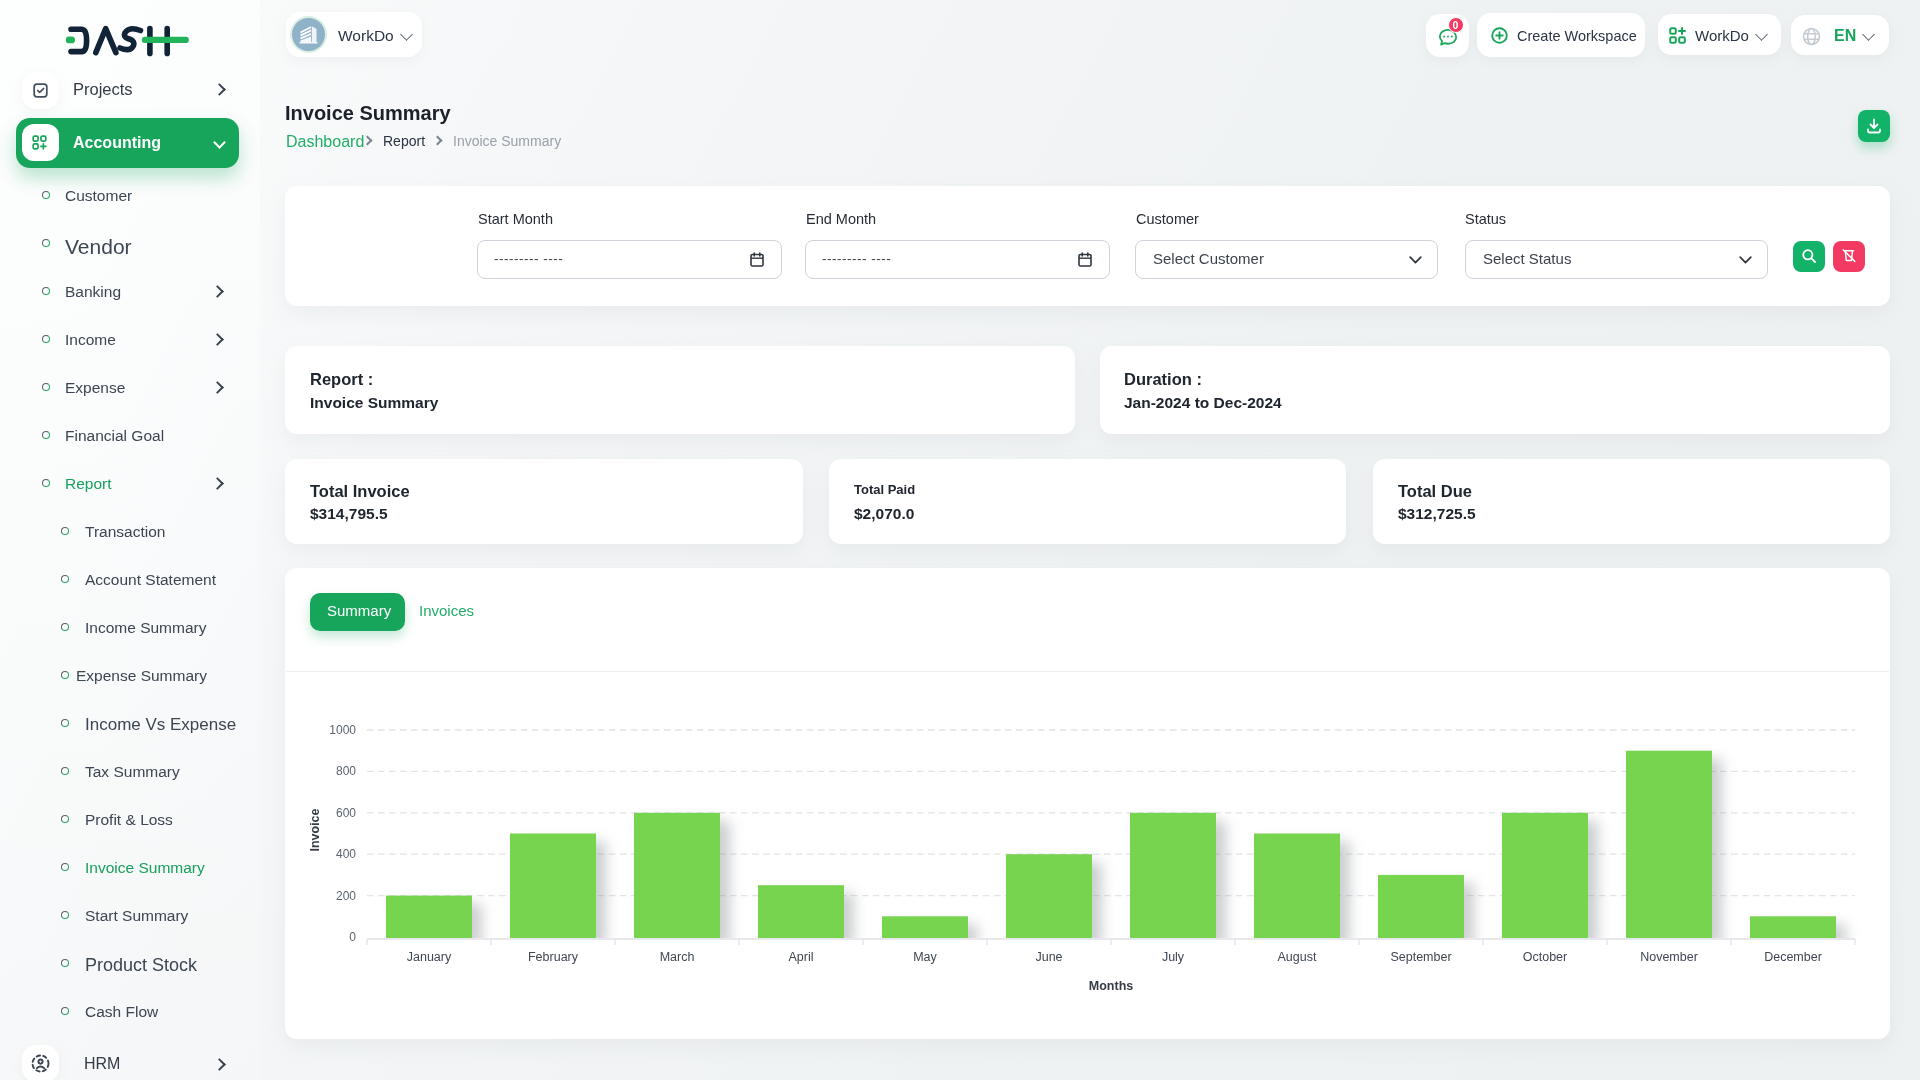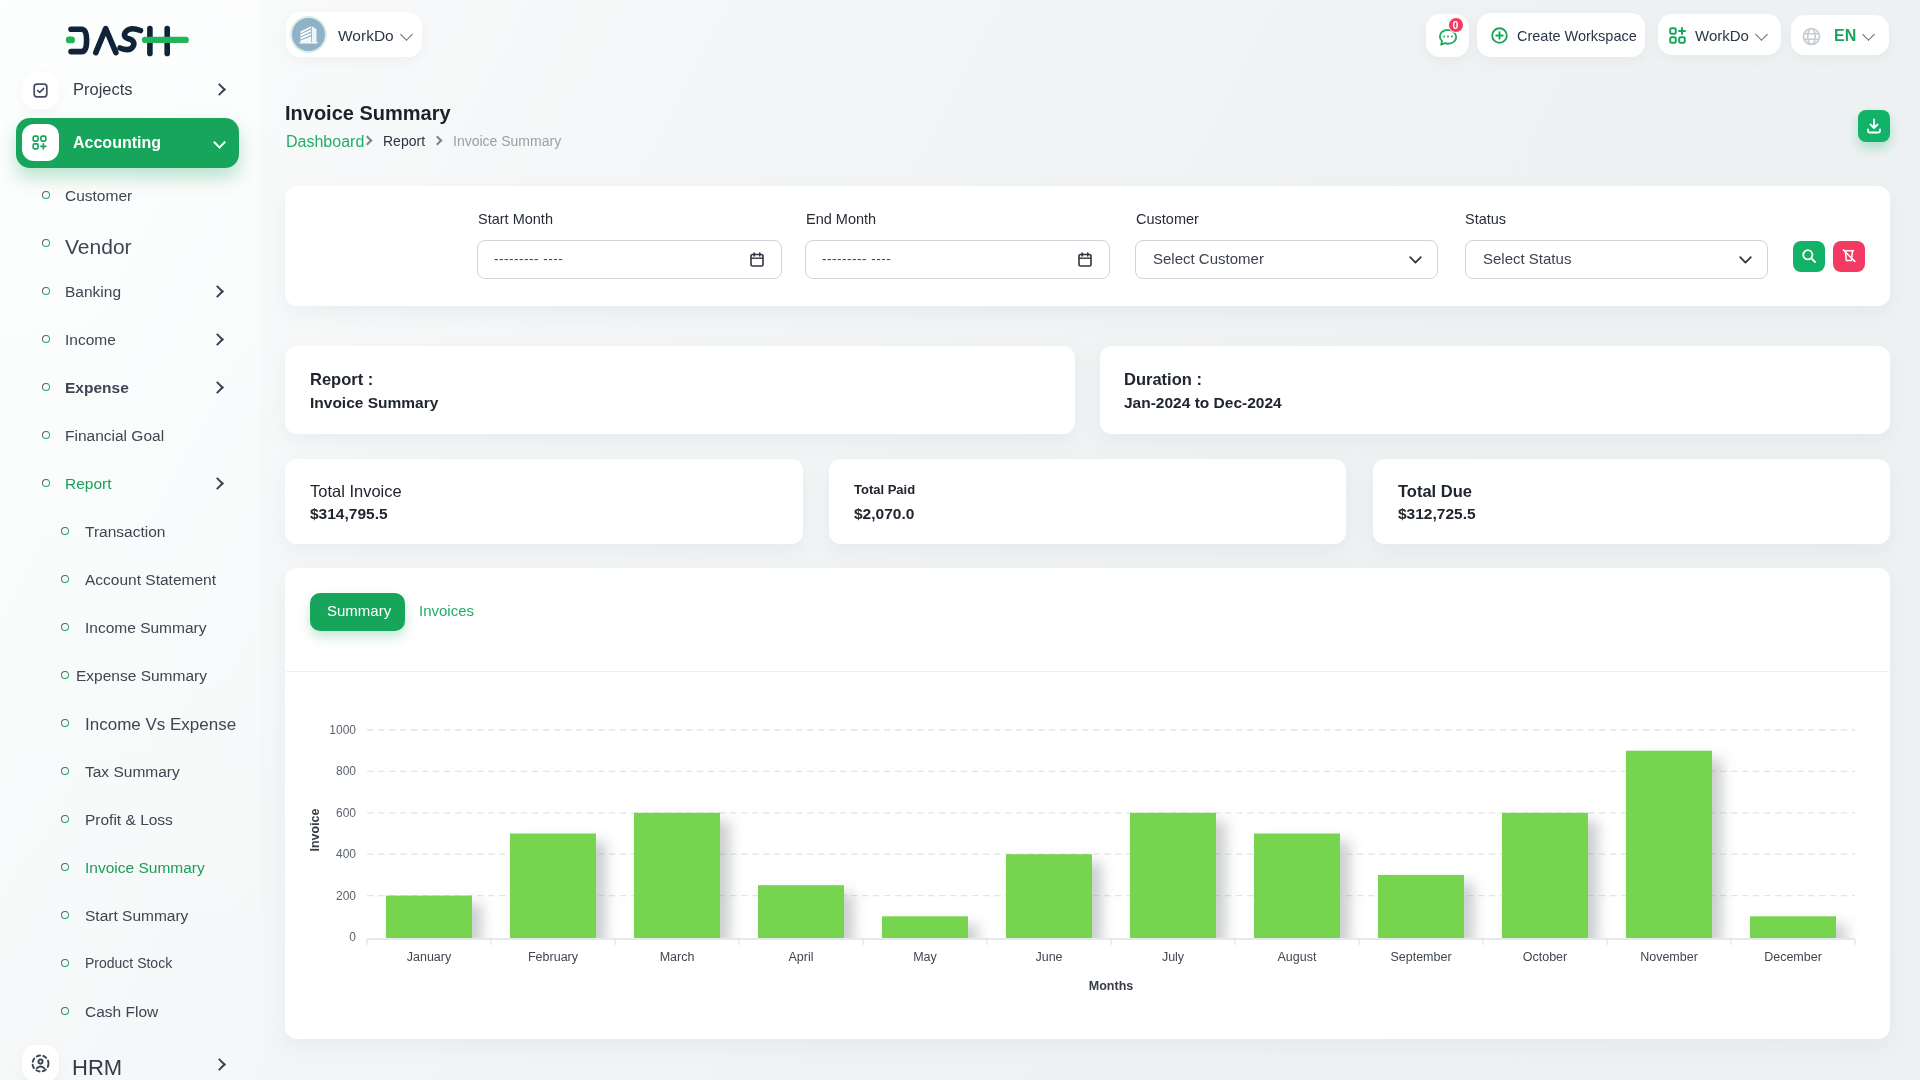--- a/index.html
+++ b/index.html
@@ -44,21 +44,21 @@
 <div class="t" style="left:65px;top:187px;font-size:15.5px;color:#3d4653;font-weight:500">Customer</div>
 <div class="dot" style="left:42px;top:239px"></div>
 <div class="t" style="left:65px;top:235px;font-size:21px;color:#3d4653;font-weight:500">Vendor</div>
 <div class="dot" style="left:42px;top:287px"></div>
 <div class="t" style="left:65px;top:283px;font-size:15.5px;color:#3d4653;font-weight:500">Banking</div>
 <div class="chev" style="left:213px;top:287px"></div>
 <div class="dot" style="left:42px;top:335px"></div>
 <div class="t" style="left:65px;top:331px;font-size:15.5px;color:#3d4653;font-weight:500">Income</div>
 <div class="chev" style="left:213px;top:335px"></div>
 <div class="dot" style="left:42px;top:383px"></div>
-<div class="t" style="left:65px;top:379px;font-size:15.5px;color:#3d4653;font-weight:700">Expense</div>
+<div class="t" style="left:65px;top:379px;font-size:15.5px;color:#3d4653;font-weight:400">Expense</div>
 <div class="chev" style="left:213px;top:383px"></div>
 <div class="dot" style="left:42px;top:431px"></div>
 <div class="t" style="left:65px;top:427px;font-size:15.5px;color:#3d4653;font-weight:500">Financial Goal</div>
 <div class="dot" style="left:42px;top:479px"></div>
 <div class="t" style="left:65px;top:475px;font-size:15.5px;color:#18a05b;font-weight:500">Report</div>
 <div class="chev" style="left:213px;top:479px"></div>
 <div class="dot" style="left:61px;top:527px"></div>
 <div class="t" style="left:85px;top:523px;font-size:15.5px;color:#3d4653;font-weight:500">Transaction</div>
 <div class="dot" style="left:61px;top:575px"></div>
 <div class="t" style="left:85px;top:571px;font-size:15.5px;color:#3d4653;font-weight:500">Account Statement</div>
@@ -70,30 +70,30 @@
 <div class="t" style="left:85px;top:715px;font-size:17px;color:#3d4653;font-weight:400">Income Vs Expense</div>
 <div class="dot" style="left:61px;top:767px"></div>
 <div class="t" style="left:85px;top:763px;font-size:15.5px;color:#3d4653;font-weight:500">Tax Summary</div>
 <div class="dot" style="left:61px;top:815px"></div>
 <div class="t" style="left:85px;top:811px;font-size:15.5px;color:#3d4653;font-weight:500">Profit &amp; Loss</div>
 <div class="dot" style="left:61px;top:863px"></div>
 <div class="t" style="left:85px;top:859px;font-size:15.5px;color:#18a05b;font-weight:500">Invoice Summary</div>
 <div class="dot" style="left:61px;top:911px"></div>
 <div class="t" style="left:85px;top:907px;font-size:15.5px;color:#3d4653;font-weight:500">Start Summary</div>
 <div class="dot" style="left:61px;top:959px"></div>
-<div class="t" style="left:85px;top:955px;font-size:14px;color:#3d4653;font-weight:500">Product Stock</div>
+<div class="t" style="left:85px;top:955px;font-size:18px;color:#3d4653;font-weight:500">Product Stock</div>
 <div class="dot" style="left:61px;top:1007px"></div>
 <div class="t" style="left:85px;top:1003px;font-size:15.5px;color:#3d4653;font-weight:500">Cash Flow</div>
 <div class="pillbtn" style="left:22px;top:1045px;width:37px;height:37px"></div>
 <svg class="ico" style="left:30px;top:1053px" width="21" height="21" viewBox="0 0 21 21" fill="none" stroke="#3a4553" stroke-width="1.9" stroke-linecap="round">
 <circle cx="10.5" cy="10.5" r="8" stroke-dasharray="3.5 3.2"></circle>
 <circle cx="10.5" cy="8.6" r="2.1"></circle>
 <path d="M6.8 15.2 q3.7 -3.4 7.4 0"></path>
 </svg>
-<div class="t" style="left:72px;top:1055px;font-size:22px;color:#333b47;font-weight:500">HRM</div>
+<div class="t" style="left:84px;top:1055px;font-size:16px;color:#333b47;font-weight:500">HRM</div>
 <div class="chev" style="left:215px;top:1060px"></div>
 <div class="pillbtn" style="left:286px;top:12px;width:136px;height:45px"></div>
 <div class="ab" style="left:290px;top:16px;width:37px;height:37px;border-radius:50%;background:#d9efe2"></div>
 <div class="ab" style="left:292px;top:18px;width:33px;height:33px;border-radius:50%;background:#8fb2c9"></div>
 <svg class="ico" style="left:297px;top:23px" width="23" height="23" viewBox="0 0 23 23">
 <g fill="#fff">
 <path d="M3.5 8.5 L14 3.2 L14 5.0 L3.5 10.4 Z"></path>
 <path d="M3.5 11.5 L14 6.6 L14 8.4 L3.5 13.4 Z"></path>
 <path d="M3.5 14.6 L14 10.0 L14 11.9 L3.5 16.5 Z"></path>
 <path d="M3.5 17.6 L14 13.4 L14 19.5 L3.5 19.5 Z" opacity=".9"></path>
@@ -185,21 +185,21 @@
 <path d="M5.5 2.8 h6 l-1 9.7 h-5.2 l-1 -9.7 h8.2"></path>
 <path d="M2.2 1.8 L13.8 13.4"></path>
 </svg>
 <div class="card" style="left:285px;top:346px;width:790px;height:88px"></div>
 <div class="t" style="left:310px;top:370px;font-size:16.5px;color:#20262f;font-weight:700">Report :</div>
 <div class="t" style="left:310px;top:394px;font-size:15.5px;color:#20262f;font-weight:600">Invoice Summary</div>
 <div class="card" style="left:1100px;top:346px;width:790px;height:88px"></div>
 <div class="t" style="left:1124px;top:370px;font-size:16.5px;color:#20262f;font-weight:700">Duration :</div>
 <div class="t" style="left:1124px;top:394px;font-size:15.5px;color:#20262f;font-weight:700">Jan-2024 to Dec-2024</div>
 <div class="card" style="left:285px;top:459px;width:518px;height:85px"></div>
-<div class="t" style="left:310px;top:482px;font-size:16.5px;color:#20262f;font-weight:400">Total Invoice</div>
+<div class="t" style="left:310px;top:482px;font-size:16.5px;color:#20262f;font-weight:700">Total Invoice</div>
 <div class="t" style="left:310px;top:505px;font-size:15.5px;color:#20262f;font-weight:600">$314,795.5</div>
 <div class="card" style="left:829px;top:459px;width:517px;height:85px"></div>
 <div class="t" style="left:854px;top:482px;font-size:13px;color:#20262f;font-weight:700">Total Paid</div>
 <div class="t" style="left:854px;top:505px;font-size:15.5px;color:#20262f;font-weight:600">$2,070.0</div>
 <div class="card" style="left:1373px;top:459px;width:517px;height:85px"></div>
 <div class="t" style="left:1398px;top:482px;font-size:16.5px;color:#20262f;font-weight:700">Total Due</div>
 <div class="t" style="left:1398px;top:505px;font-size:15.5px;color:#20262f;font-weight:600">$312,725.5</div>
 <div class="card" style="left:285px;top:568px;width:1605px;height:471px"></div>
 <div class="ab" style="left:310px;top:593px;width:95px;height:38px;background:#17a55b;border-radius:10px;box-shadow:0 6px 12px rgba(23,165,91,.25)"></div>
 <div class="t" style="left:327px;top:602px;font-size:15px;color:#fff;font-weight:500">Summary</div>

